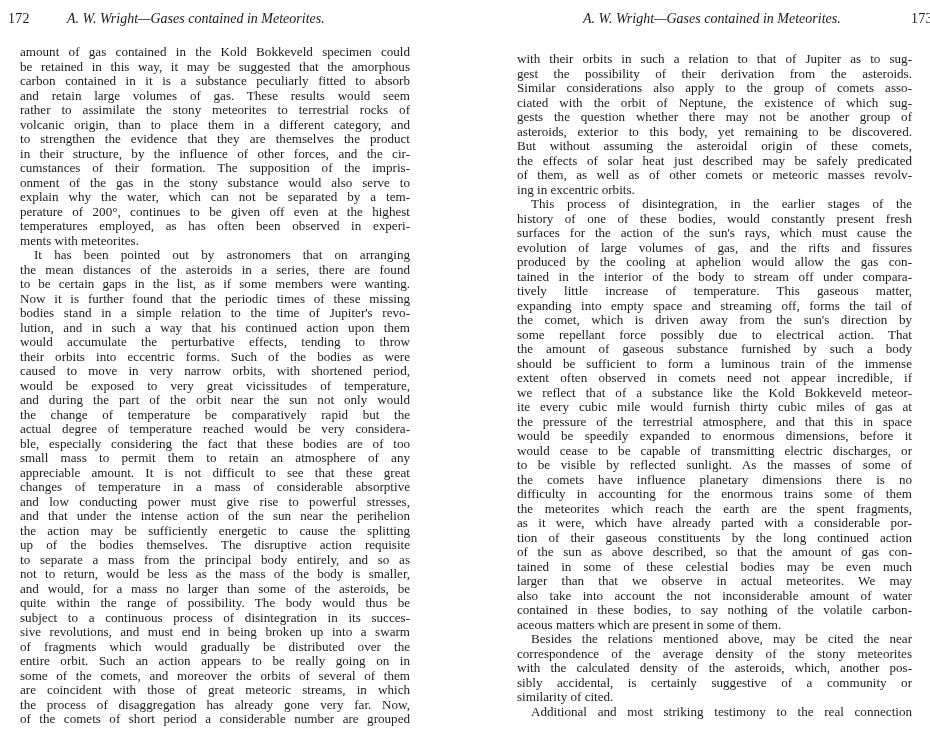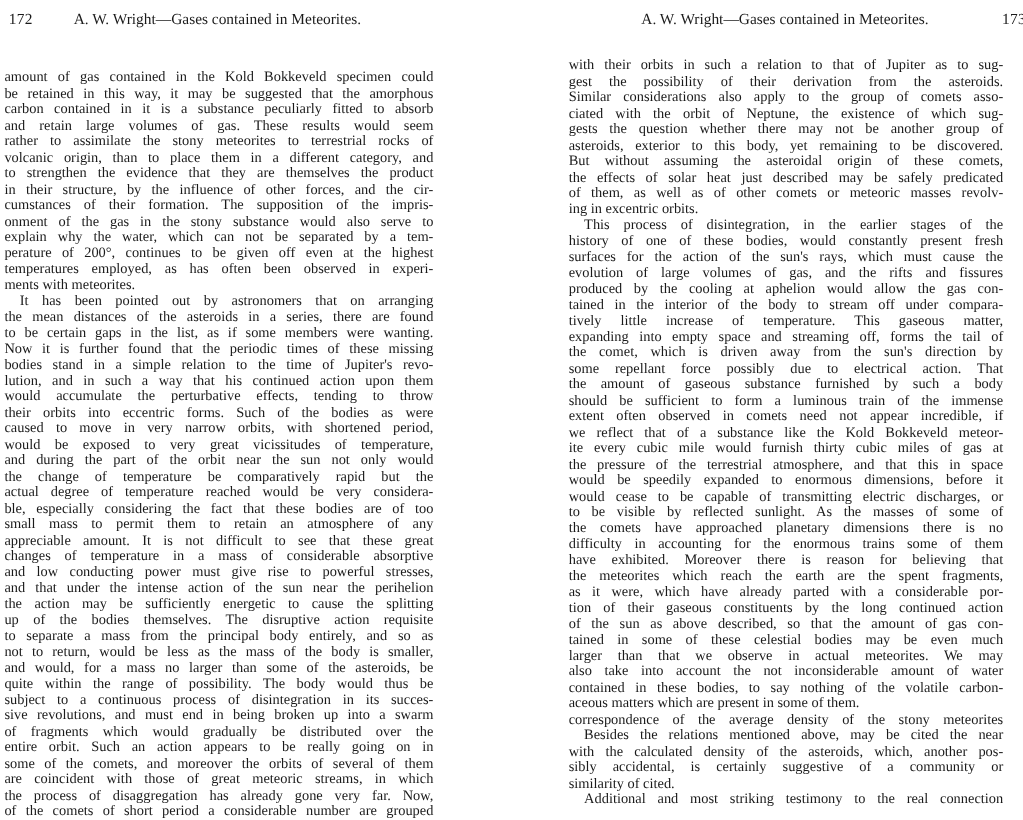--- a/index.html
+++ b/index.html
@@ -5,27 +5,27 @@
   html, body { margin: 0; padding: 0; background: #ffffff; }
   body { width: 930px; height: 745px; position: relative; overflow: hidden;
          font-family: "Liberation Serif", "DejaVu Serif", serif; color: #1a1a1a; }
   .page { position: absolute; top: 0; height: 661px; }
   .page.left { left: 0; width: 465px; }
   .page.right { left: 465px; width: 465px; }
   .header { position: absolute; top: 11px; font-size: 14px; white-space: nowrap; }
   .left .header { left: 8px; width: 400px; }
   .right .header { left: 118px; width: 340px; }
   .pnum { font-weight: normal; letter-spacing: 0.2px; }
-  .running { }
+  .running { font-style: italic; }
   .left .pnum { position: absolute; left: 0; top: 0; }
   .left .running { position: absolute; left: 59px; top: 0; }
   .right .running { position: absolute; left: 0; top: 0; }
   .right .pnum { position: absolute; left: 328px; top: 0; }
   .body { position: absolute; font-size: 13.1px; line-height: 14.5px; }
-  .left .body { left: 4px; top: 45px; width: 390px; margin-top: 18px; }
+  .left .body { left: 20px; top: 45px; width: 390px; }
   .right .body { left: 52px; top: 52px; width: 395px; }
   .line { display: block; white-space: nowrap; text-align: justify; text-align-last: justify; height: 14.5px; overflow: visible; }
   .line.last { text-align-last: left; }
   .line.indent { padding-left: 14px; }
 </style>
 </head>
 <body>
 
 <div class="page left">
   <div class="header">
@@ -111,32 +111,31 @@
       <span class="line">some repellant force possibly due to electrical action.  That</span>
       <span class="line">the amount of gaseous substance furnished by such a body</span>
       <span class="line">should be sufficient to form a luminous train of the immense</span>
       <span class="line">extent often observed in comets need not appear incredible, if</span>
       <span class="line">we reflect that of a substance like the Kold Bokkeveld meteor-</span>
       <span class="line">ite every cubic mile would furnish thirty cubic miles of gas at</span>
       <span class="line">the pressure of the terrestrial atmosphere, and that this in space</span>
       <span class="line">would be speedily expanded to enormous dimensions, before it</span>
       <span class="line">would cease to be capable of transmitting electric discharges, or</span>
       <span class="line">to be visible by reflected sunlight.  As the masses of some of</span>
-      <span class="line">the comets have approached planetary dimensions there is no</span>
+      <span class="line">the comets have influence planetary dimensions there is no</span>
       <span class="line">difficulty in accounting for the enormous trains some of them</span>
-      <span class="line">have exhibited.  Moreover there is reason for believing that</span>
       <span class="line">the meteorites which reach the earth are the spent fragments,</span>
       <span class="line">as it were, which have already parted with a considerable por-</span>
       <span class="line">tion of their gaseous constituents by the long continued action</span>
       <span class="line">of the sun as above described, so that the amount of gas con-</span>
       <span class="line">tained in some of these celestial bodies may be even much</span>
       <span class="line">larger than that we observe in actual meteorites.  We may</span>
       <span class="line">also take into account the not inconsiderable amount of water</span>
       <span class="line">contained in these bodies, to say nothing of the volatile carbon-</span>
       <span class="line last">aceous matters which are present in some of them.</span>
+      <span class="line indent">Besides the relations mentioned above, may be cited the near</span>
       <span class="line">correspondence of the average density of the stony meteorites</span>
-      <span class="line indent">Besides the relations mentioned above, may be cited the near</span>
       <span class="line">with the calculated density of the asteroids, which, another pos-</span>
       <span class="line">sibly accidental, is certainly suggestive of a community or</span>
       <span class="line last">similarity of cited.</span>
       <span class="line indent">Additional and most striking testimony to the real connection</span>
     </div>
 </div>
 
 </body></html>

